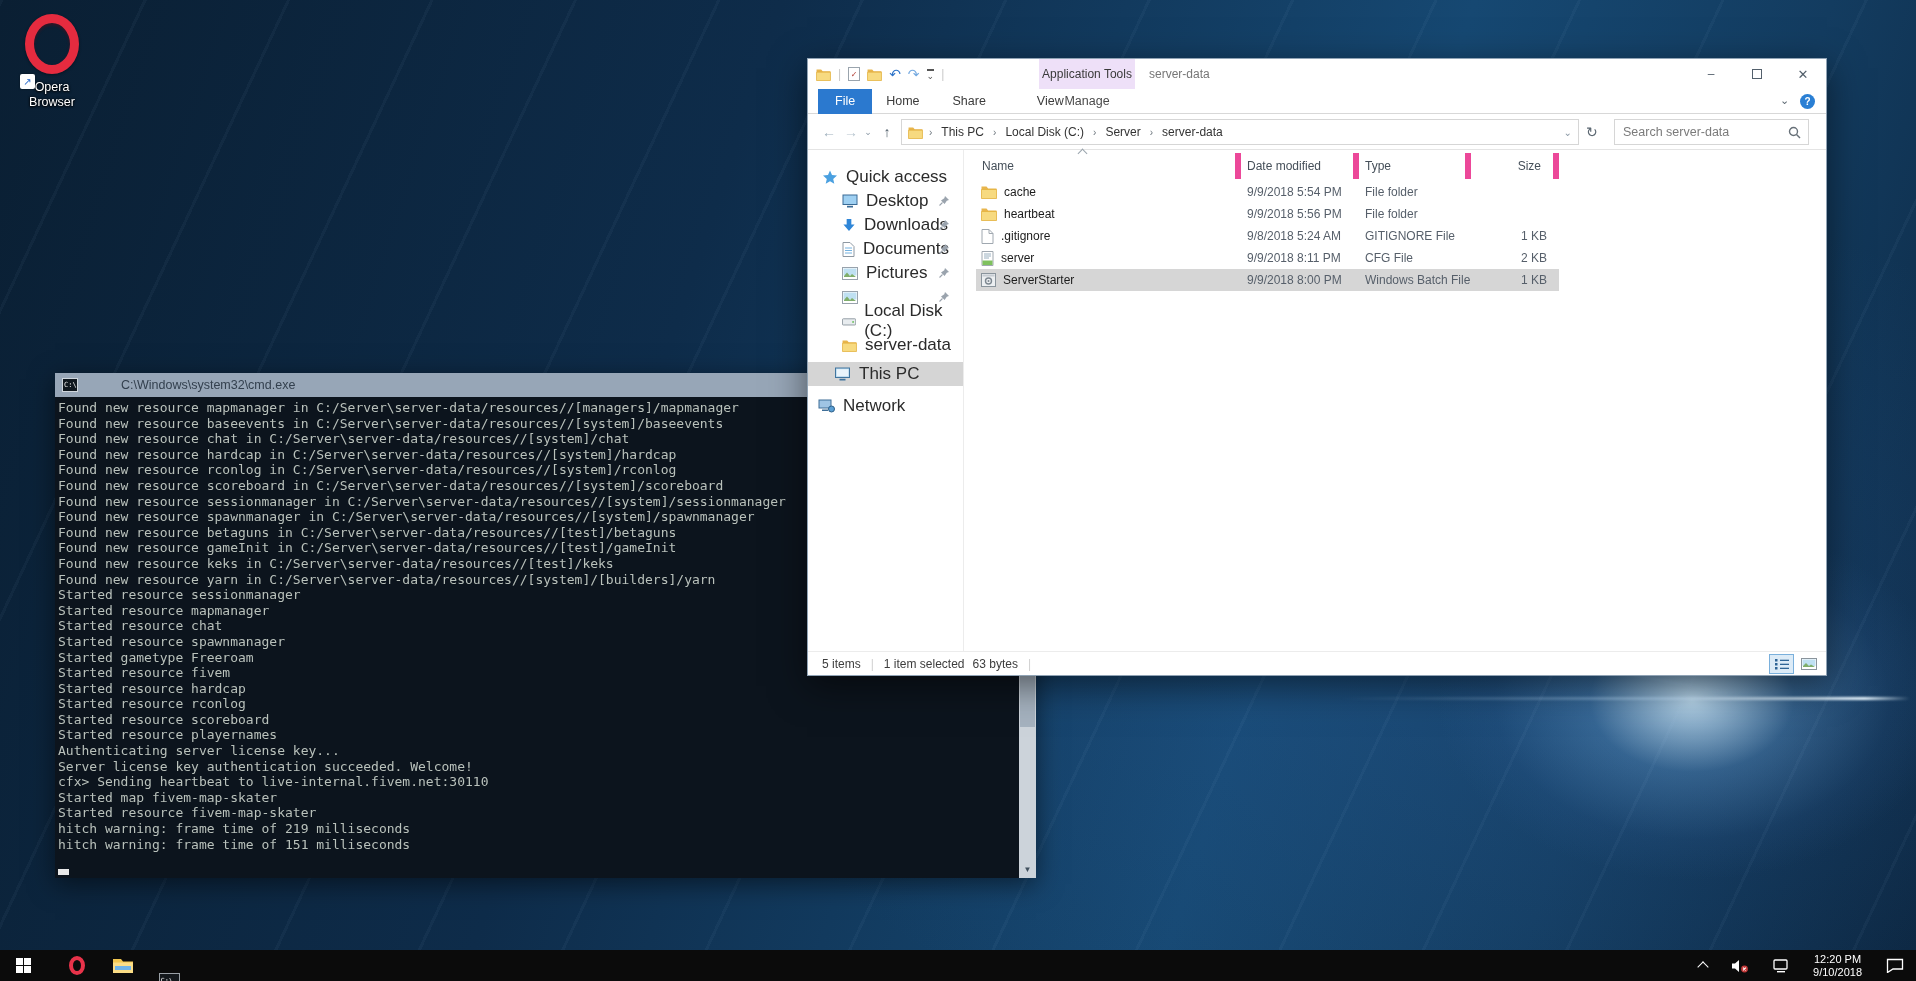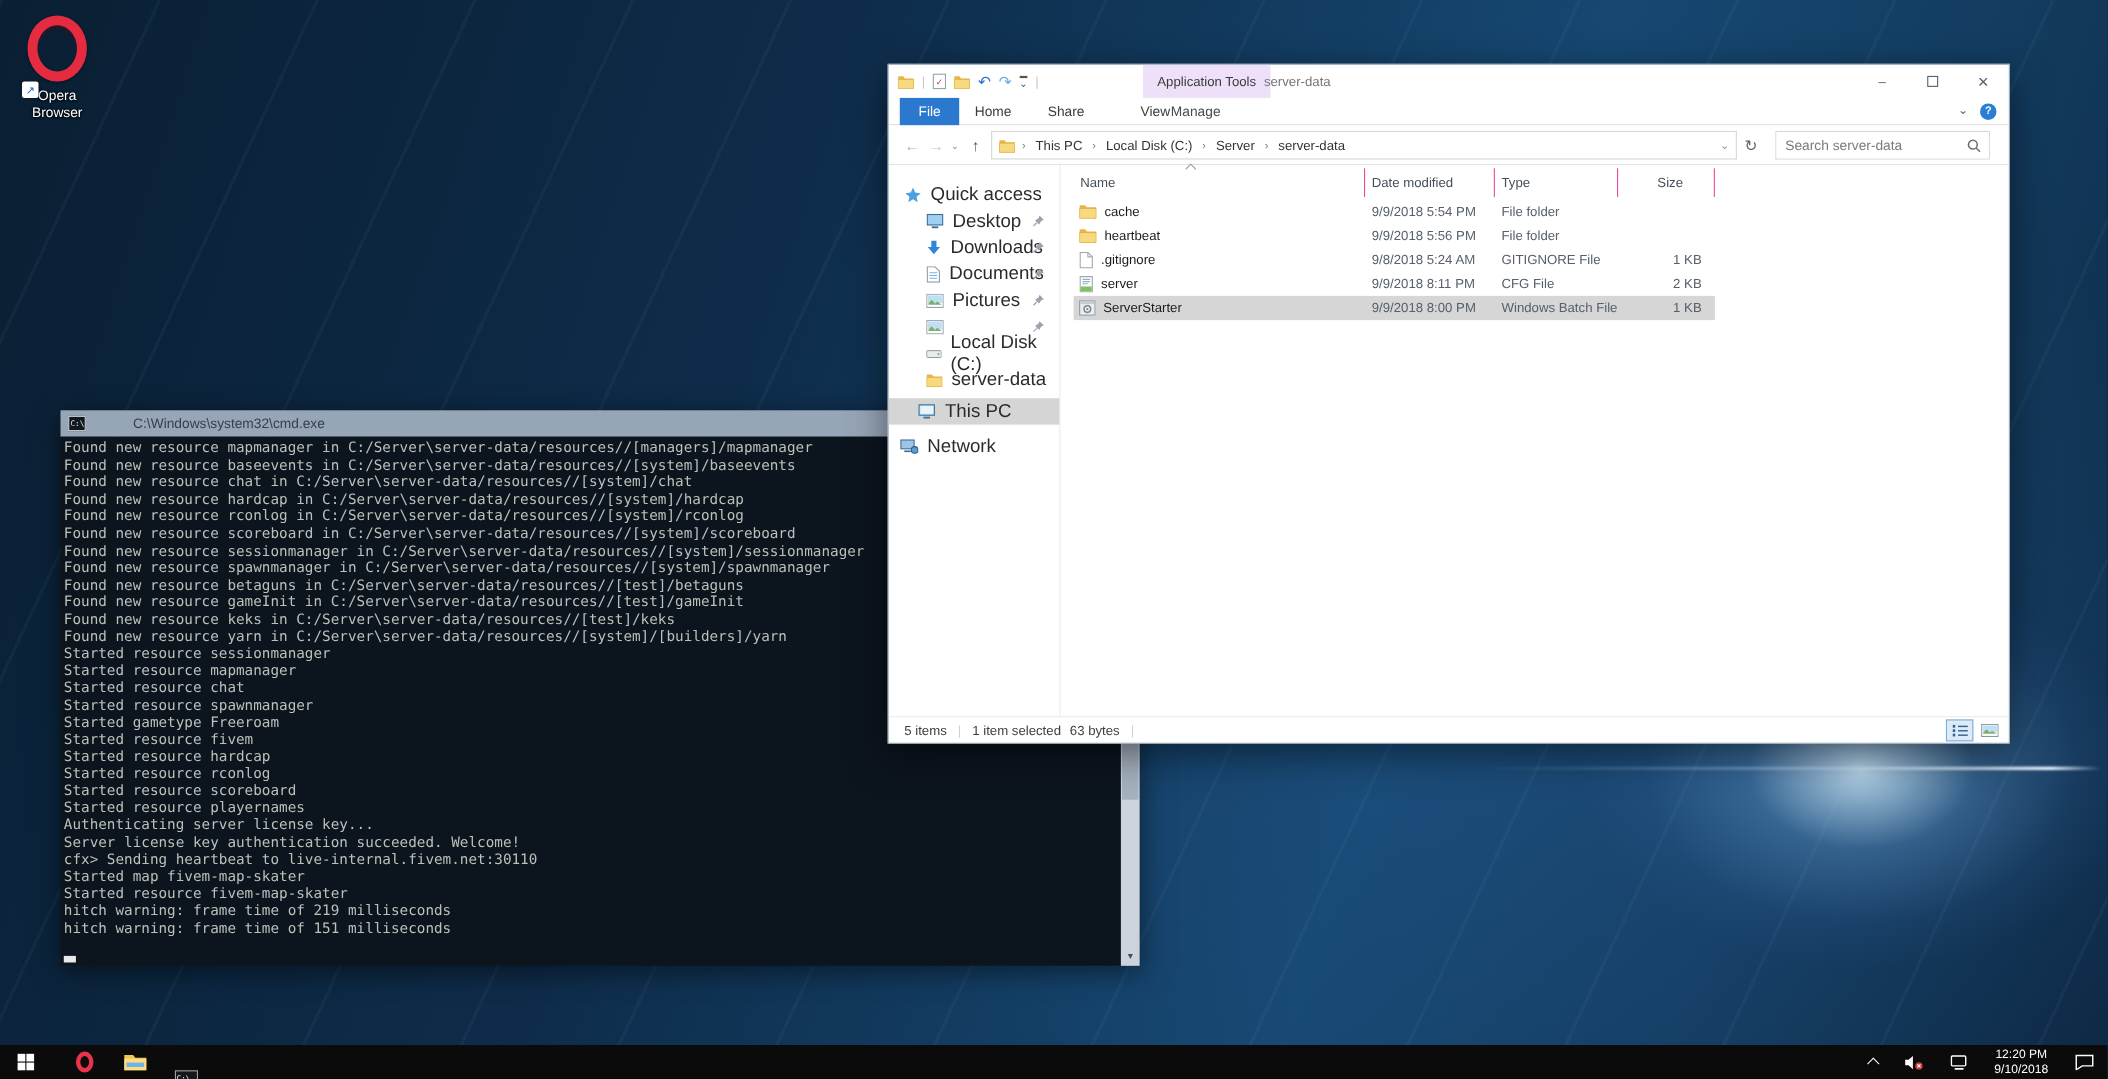--- a/index.html
+++ b/index.html
@@ -45,21 +45,21 @@
   
   .ex { position:absolute; left:807px; top:58px; width:1020px; height:618px; z-index:20; background:#fff;
     border:1px solid #90a3b5; box-shadow:0 10px 34px rgba(0,0,0,.5); font-size:12px; color:#222; }
   .ex-tb { position:absolute; left:0; top:0; right:0; height:30px; background:#fff; }
   .qat { position:absolute; left:8px; top:0; height:30px; display:flex; align-items:center; gap:7px; }
   .qat-sep { color:#c9c9c9; font-size:12px; }
   .qat-check { width:12px; height:14px; border:1px solid #9aa4ad; background:#fff; font-size:8px; line-height:13px; color:#b0392f; text-align:center; }
   .qat-undo { color:#2e74c9; font-size:14px; line-height:14px; }
   .qat-redo { color:#74a9e0; font-size:14px; line-height:14px; }
   .qat-custom { color:#555; font-size:9px; border-top:2px solid #555; line-height:8px; padding-top:1px; }
-  .apptools { position:absolute; left:231px; top:0; width:116px; height:30px; background:#eee0f8; color:#3a3a3a;
+  .apptools { position:absolute; left:231px; top:0; width:96px; height:30px; background:#eee0f8; color:#3a3a3a;
     font-size:12px; display:flex; align-items:center; justify-content:center; }
   .ex-title { position:absolute; left:341px; top:0; height:30px; line-height:30px; color:#767676; font-size:12px; }
   .win-btns { position:absolute; right:0; top:0; height:30px; display:flex; }
   .wbtn { width:46px; height:30px; display:flex; align-items:center; justify-content:center; color:#53606c; }
   .wbtn .sq { width:10px; height:10px; border:1px solid #53606c; }
   
   .ex-tabs { position:absolute; left:0; top:30px; right:0; height:25px; border-bottom:1px solid #d8d8d8; background:#fff; }
   .tabs-flex { position:absolute; left:10px; top:0; height:25px; display:flex; }
   .tab { padding:0 14px; line-height:24px; font-size:12.5px; color:#3b3b3b; }
   .tab-file { background:#2b79cf; color:#fff; padding:0 17px; }
@@ -87,23 +87,23 @@
   .srow { position:relative; height:24px; display:flex; align-items:center; gap:8px; font-size:17px; color:#2b2b2b; padding-left:34px; }
   .srow-root { padding-left:14px; }
   .srow-pc { padding-left:26px; margin-top:5px; background:#d5d5d5; }
   .srow-net { padding-left:10px; margin-top:8px; }
   .pin { position:absolute; right:13px; top:6px; }
   
   .flist { position:absolute; left:168px; top:0; right:0; bottom:0; }
   .sort-chev { position:absolute; left:103px; top:0px; width:7px; height:7px; border-top:1.5px solid #9aa4ad; border-right:1.5px solid #9aa4ad;
     transform:rotate(-45deg); }
   .fheader { position:absolute; left:0; top:3px; height:26px; display:flex; font-size:12px; color:#454f59; }
-  .fh { display:flex; align-items:center; border-right:1px solid #ec4899; padding-left:6px; }
+  .fh { display:flex; align-items:center; border-right:6px solid #ec4899; padding-left:6px; }
   .fh-name { width:265px; } .fh-date { width:118px; } .fh-type { width:112px; }
-  .fh-size { width:88px; justify-content:flex-end; padding-right:28px; }
+  .fh-size { width:88px; justify-content:flex-end; padding-right:12px; }
   .frows { position:absolute; left:0; top:31px; }
   .frow { width:583px; height:22px; display:flex; align-items:center; font-size:12px; }
   .frow.sel { background:#d6d6d6; }
   .fc-name { width:265px; display:flex; align-items:center; gap:7px; padding-left:5px; color:#1c1c1c; }
   .fc-date { width:118px; color:#565f6a; padding-left:6px; }
   .fc-type { width:112px; color:#565f6a; padding-left:6px; }
   .fc-size { width:88px; color:#565f6a; text-align:right; padding-right:12px; }
   
   .ex-status { position:absolute; left:0; bottom:0; right:0; height:24px; border-top:1px solid #ececec; background:#fff;
     display:flex; align-items:center; padding-left:14px; font-size:12px; color:#3d3d3d; }

